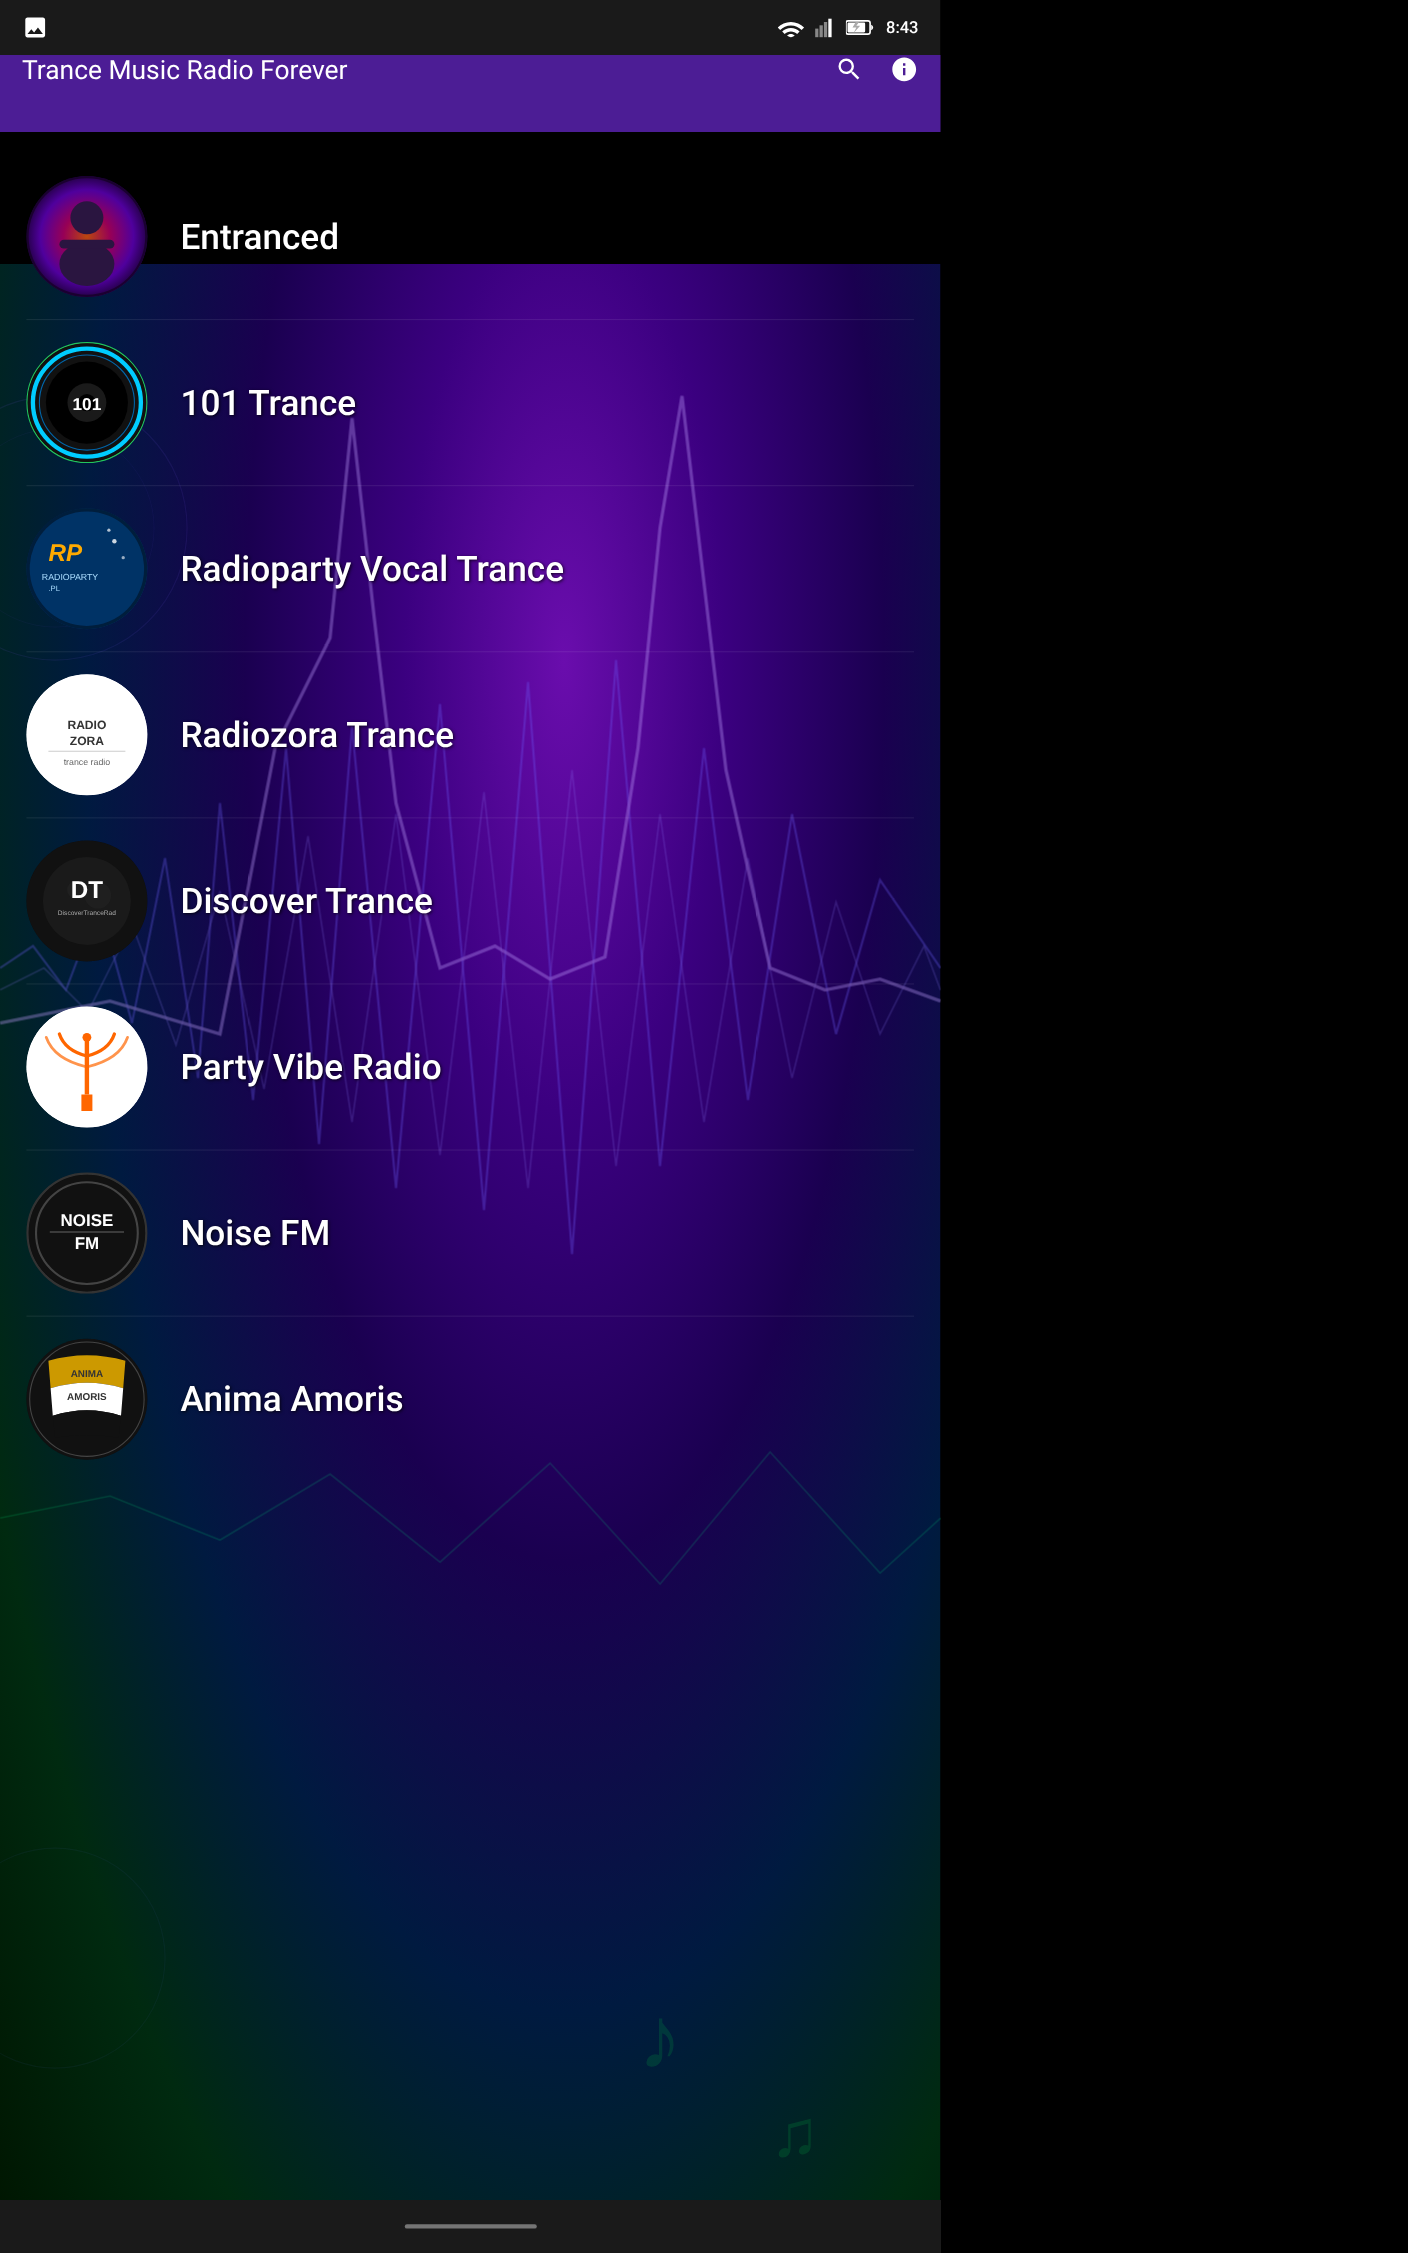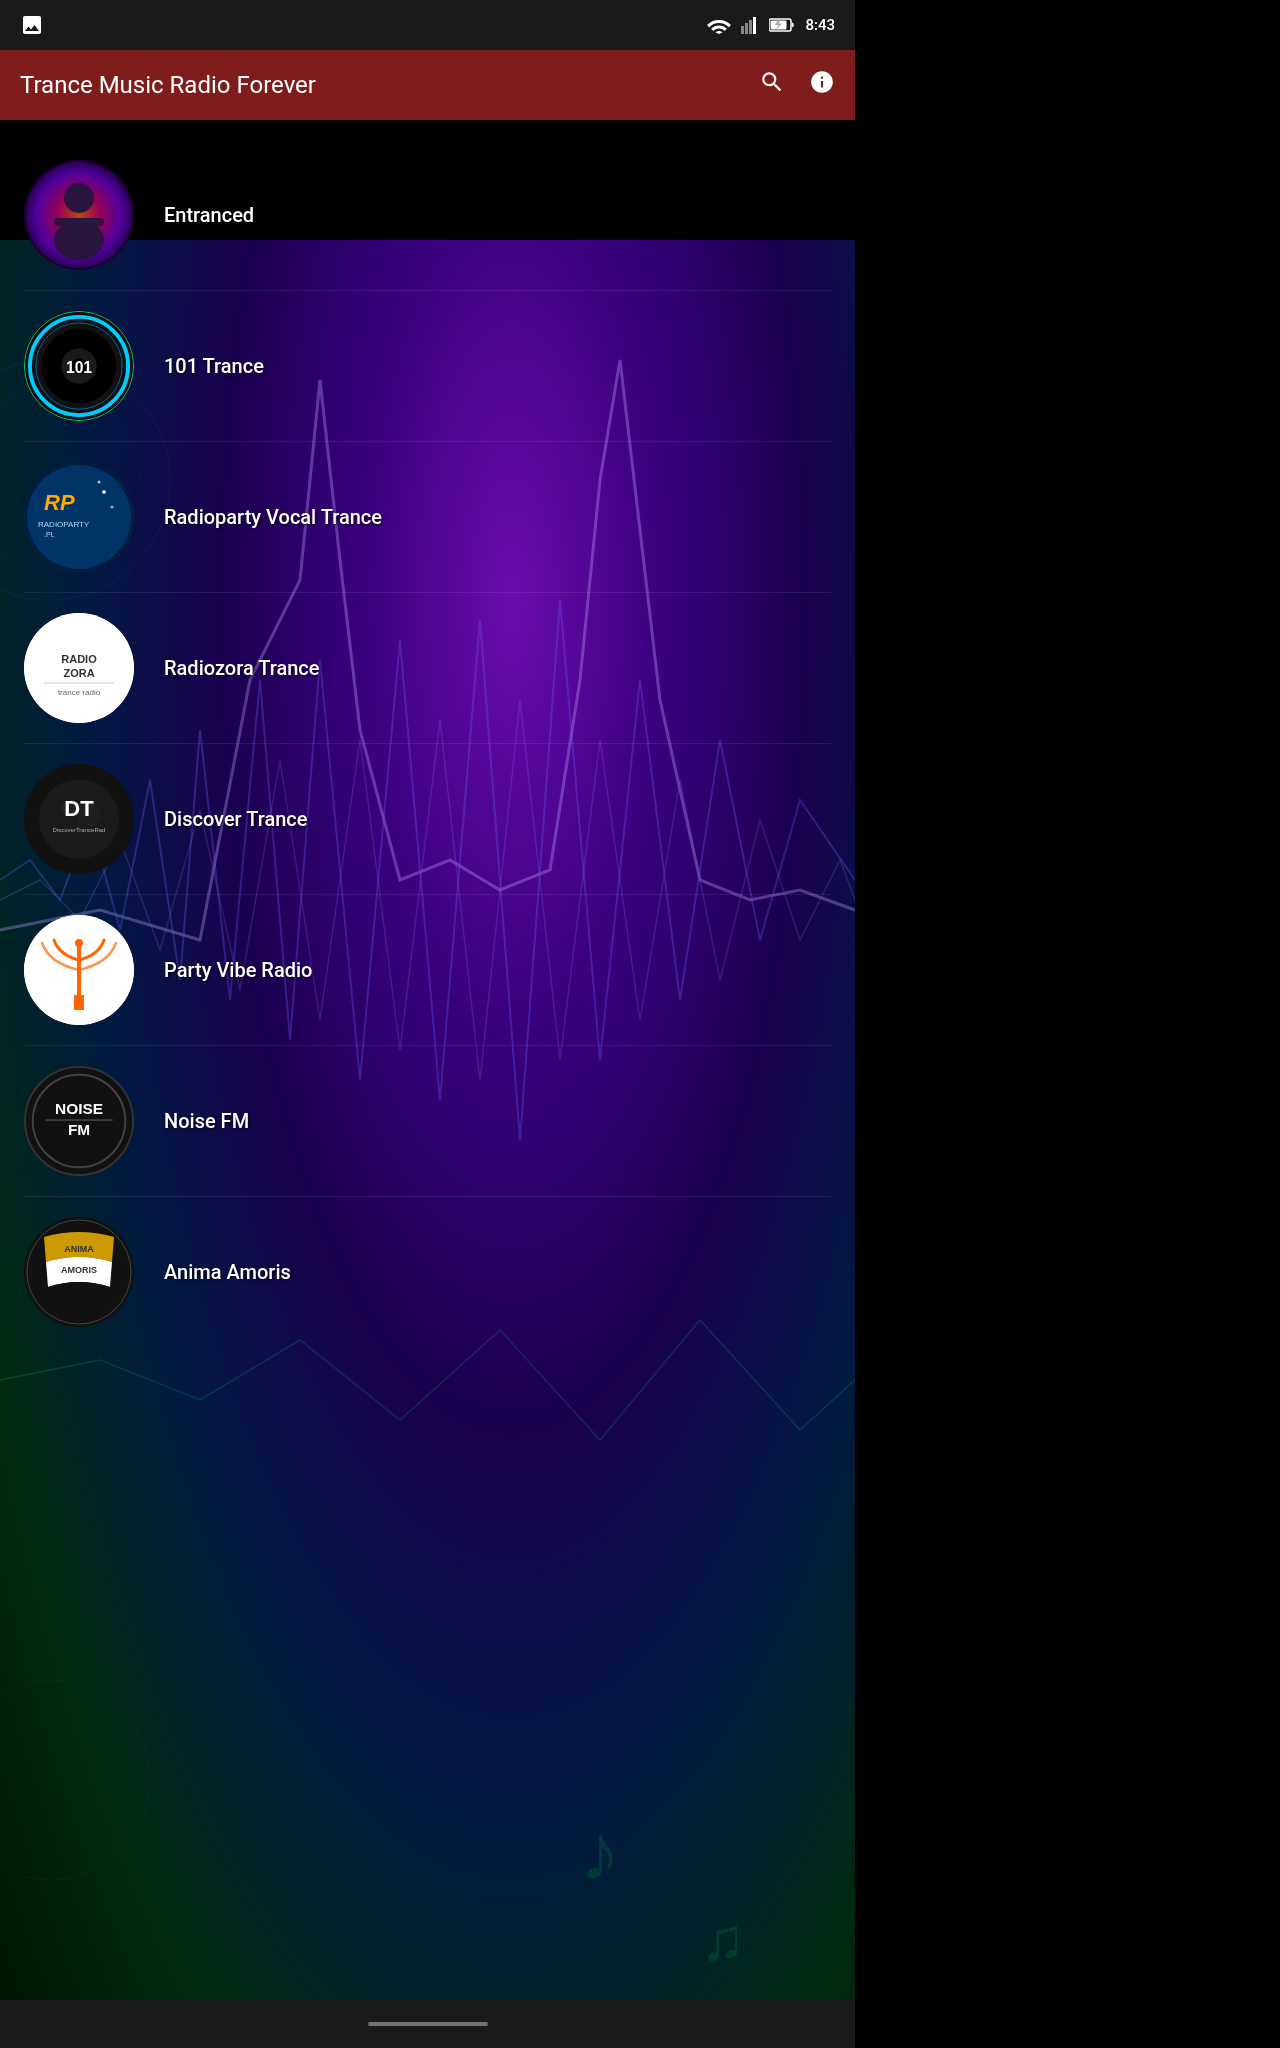--- a/index.html
+++ b/index.html
@@ -45,23 +45,23 @@
     .time-text {
       color: white;
       font-size: 15px;
       font-weight: 500;
     }
 
     
     .toolbar {
       width: 100%;
       height: 70px;
-      background: #7f1d1d;
-      display: flex;
-      align-items: center;
+      background: #4c1d95;
+      display: flex;
+      align-items: flex-start;
       justify-content: space-between;
       padding: 0 20px;
       position: relative;
       z-index: 10;
     }
 
     .toolbar-title {
       color: white;
       font-size: 24px;
       font-weight: 400;
@@ -130,21 +130,21 @@
       flex-shrink: 0;
       display: flex;
       align-items: center;
       justify-content: center;
       overflow: hidden;
       margin-right: 30px;
     }
 
     .radio-name {
       color: white;
-      font-size: 20px;
+      font-size: 32px;
       font-weight: 500;
       text-shadow: 1px 1px 3px rgba(0,0,0,0.8);
     }
 
     
     .logo-entranced {
       background: linear-gradient(135deg, #1a0030, #300060);
       position: relative;
     }
 

